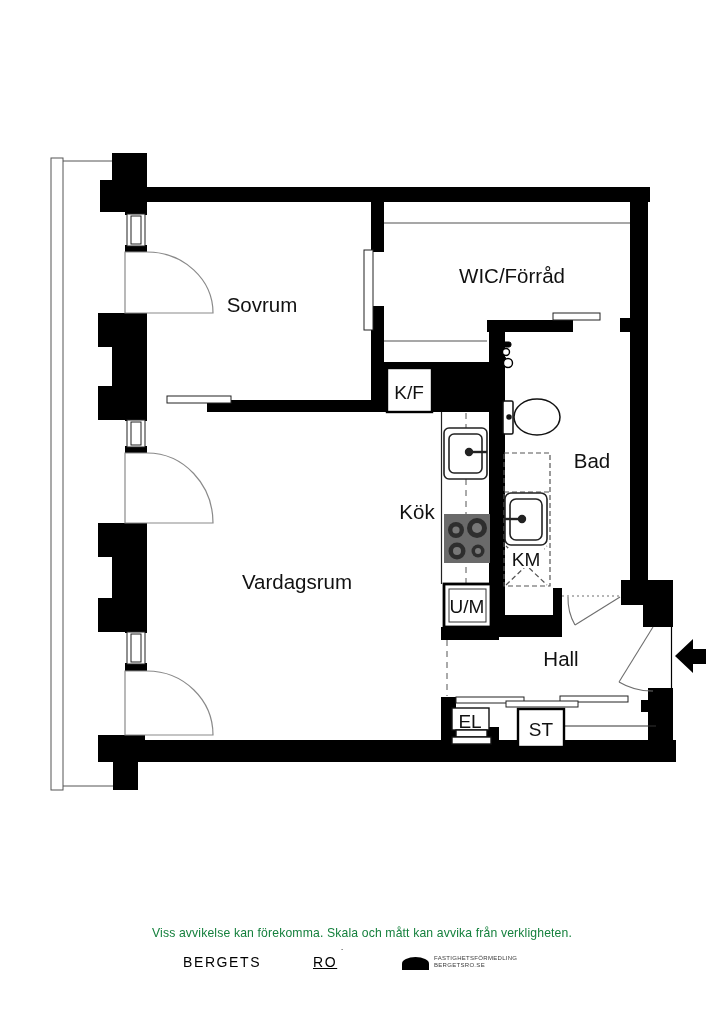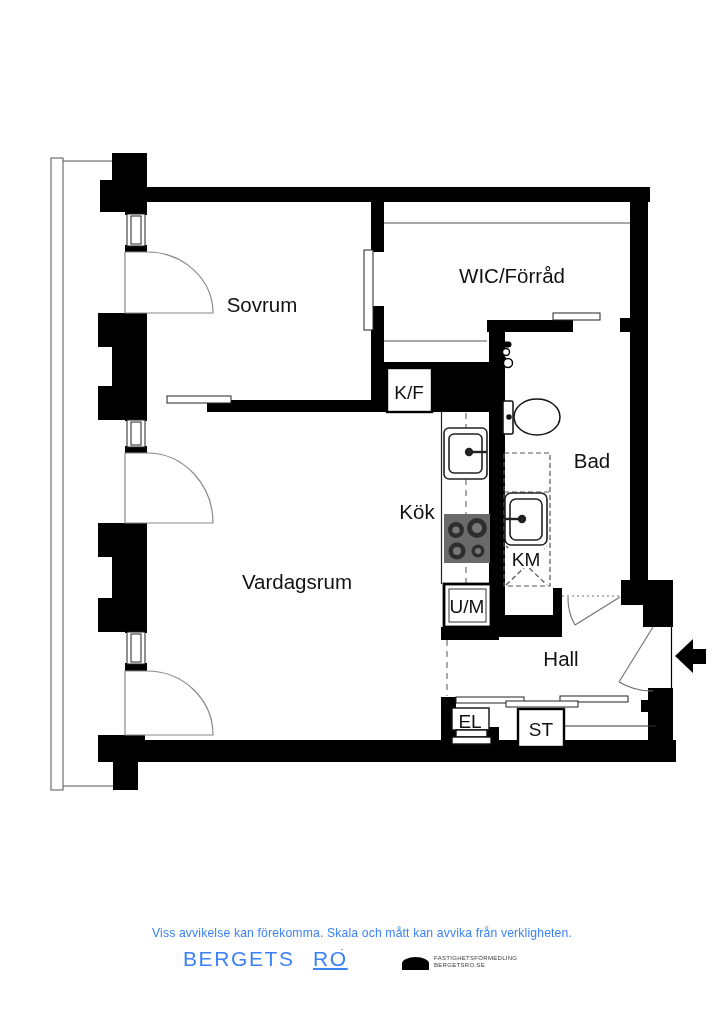--- a/index.html
+++ b/index.html
@@ -7,24 +7,24 @@
     width:724px;height:1024px;position:relative;overflow:hidden;
     background:#ffffff;
     font-family:"Liberation Sans", sans-serif;
   }
   #plan{position:absolute;left:0;top:0;}
   .room-label{font-size:20.5px;fill:#111;}
   .fixture-label{font-size:19px;fill:#111;}
   .room-label,.fixture-label{font-family:"Liberation Sans",sans-serif;}
   .footer{position:absolute;left:0;top:926px;width:724px;}
   .disclaimer{
-    width:724px;text-align:center;font-size:12.2px;color:#3b82f6;letter-spacing:.15px;
+    width:724px;text-align:center;font-size:12.2px;color:#15803d;letter-spacing:.15px;
   }
   .brandrow{position:relative;height:40px;}
-  .brand-word{position:absolute;top:7px;font-size:21px;color:#3b82f6;letter-spacing:1.6px;font-weight:500;}
+  .brand-word{position:absolute;top:14px;font-size:14px;color:#000000;letter-spacing:1.6px;font-weight:500;}
   .brand-mark{position:absolute;top:8px;font-size:9px;color:#111;}
   .logo-dome{position:absolute;left:402px;top:17px;width:27px;height:13px;background:#000;
     border-radius:27px 27px 0 0 / 13px 13px 0 0;}
   .logo-text{position:absolute;left:434px;top:15px;font-size:6px;line-height:7px;color:#3a3a3a;letter-spacing:.3px;}
 </style>
 </head>
 <body>
 
 <svg id="plan" width="724" height="1024" viewBox="0 0 724 1024">
 

